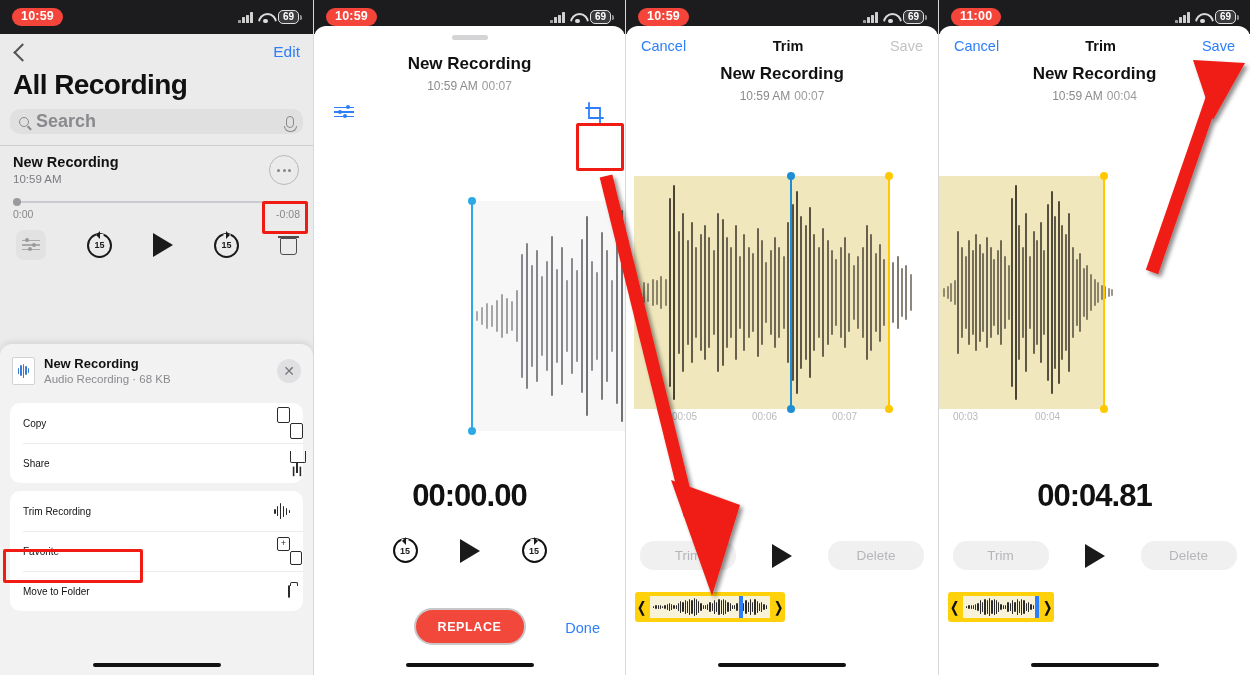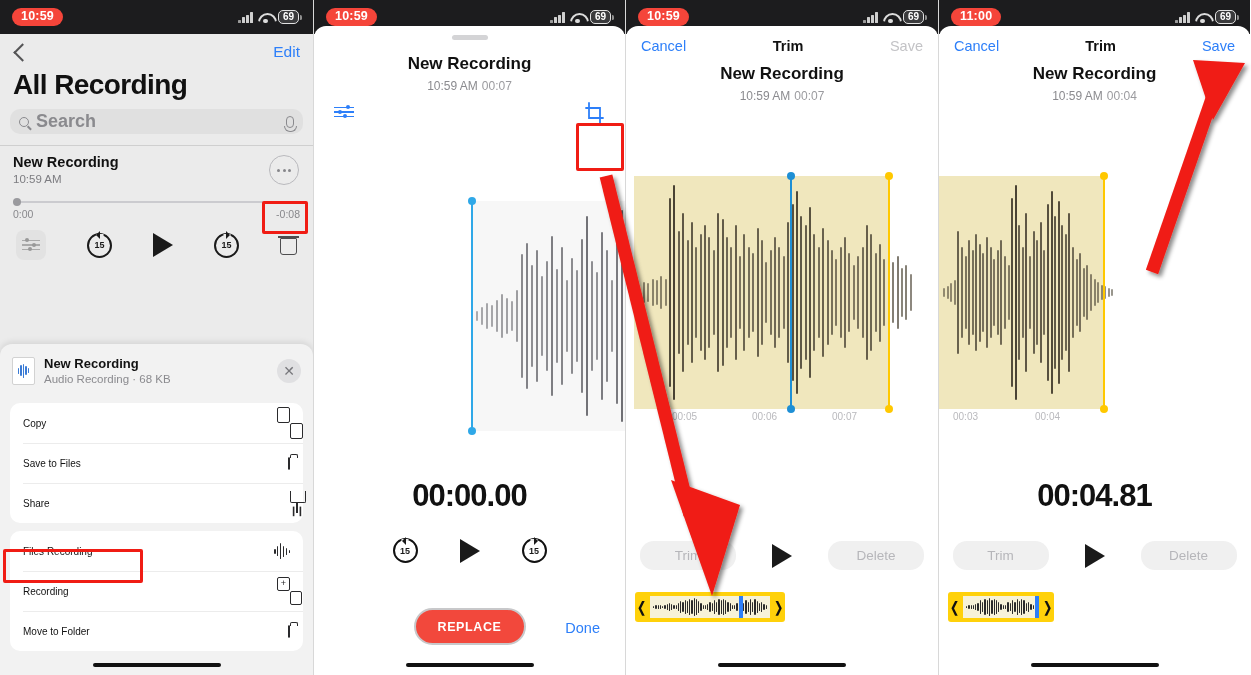--- a/index.html
+++ b/index.html
@@ -289,45 +289,41 @@
           </div>
           <div class="close-x">✕</div>
         </div>
 
         <div class="card first">
           <div class="mi">
             <span>Copy</span>
             <span class="ic"><span class="ic-copy"></span></span>
           </div>
           <div class="mi">
-            <span>Save to Files</span>
-            <span class="ic"><span class="ic-folder"></span></span>
-          </div>
-          <div class="mi">
             <span>Share</span>
             <span class="ic"><span class="ic-share"></span></span>
           </div>
         </div>
 
         <div class="card">
           <div class="mi">
-            <span>Files Recording</span>
+            <span>Trim Recording</span>
             <span class="ic">
                 <span class="ic-wave">
                   <i></i>
                   <i></i>
                   <i></i>
                   <i></i>
                   <i></i>
                   <i></i>
                 </span>
               </span>
           </div>
           <div class="mi">
-            <span>Recording</span>
+            <span>Favorite</span>
             <span class="ic"><span class="ic-dup"></span></span>
           </div>
           <div class="mi">
             <span>Move to Folder</span>
             <span class="ic"><span class="ic-folder"></span></span>
           </div>
         </div>
 
         <div class="homebar"></div>
       </div>

